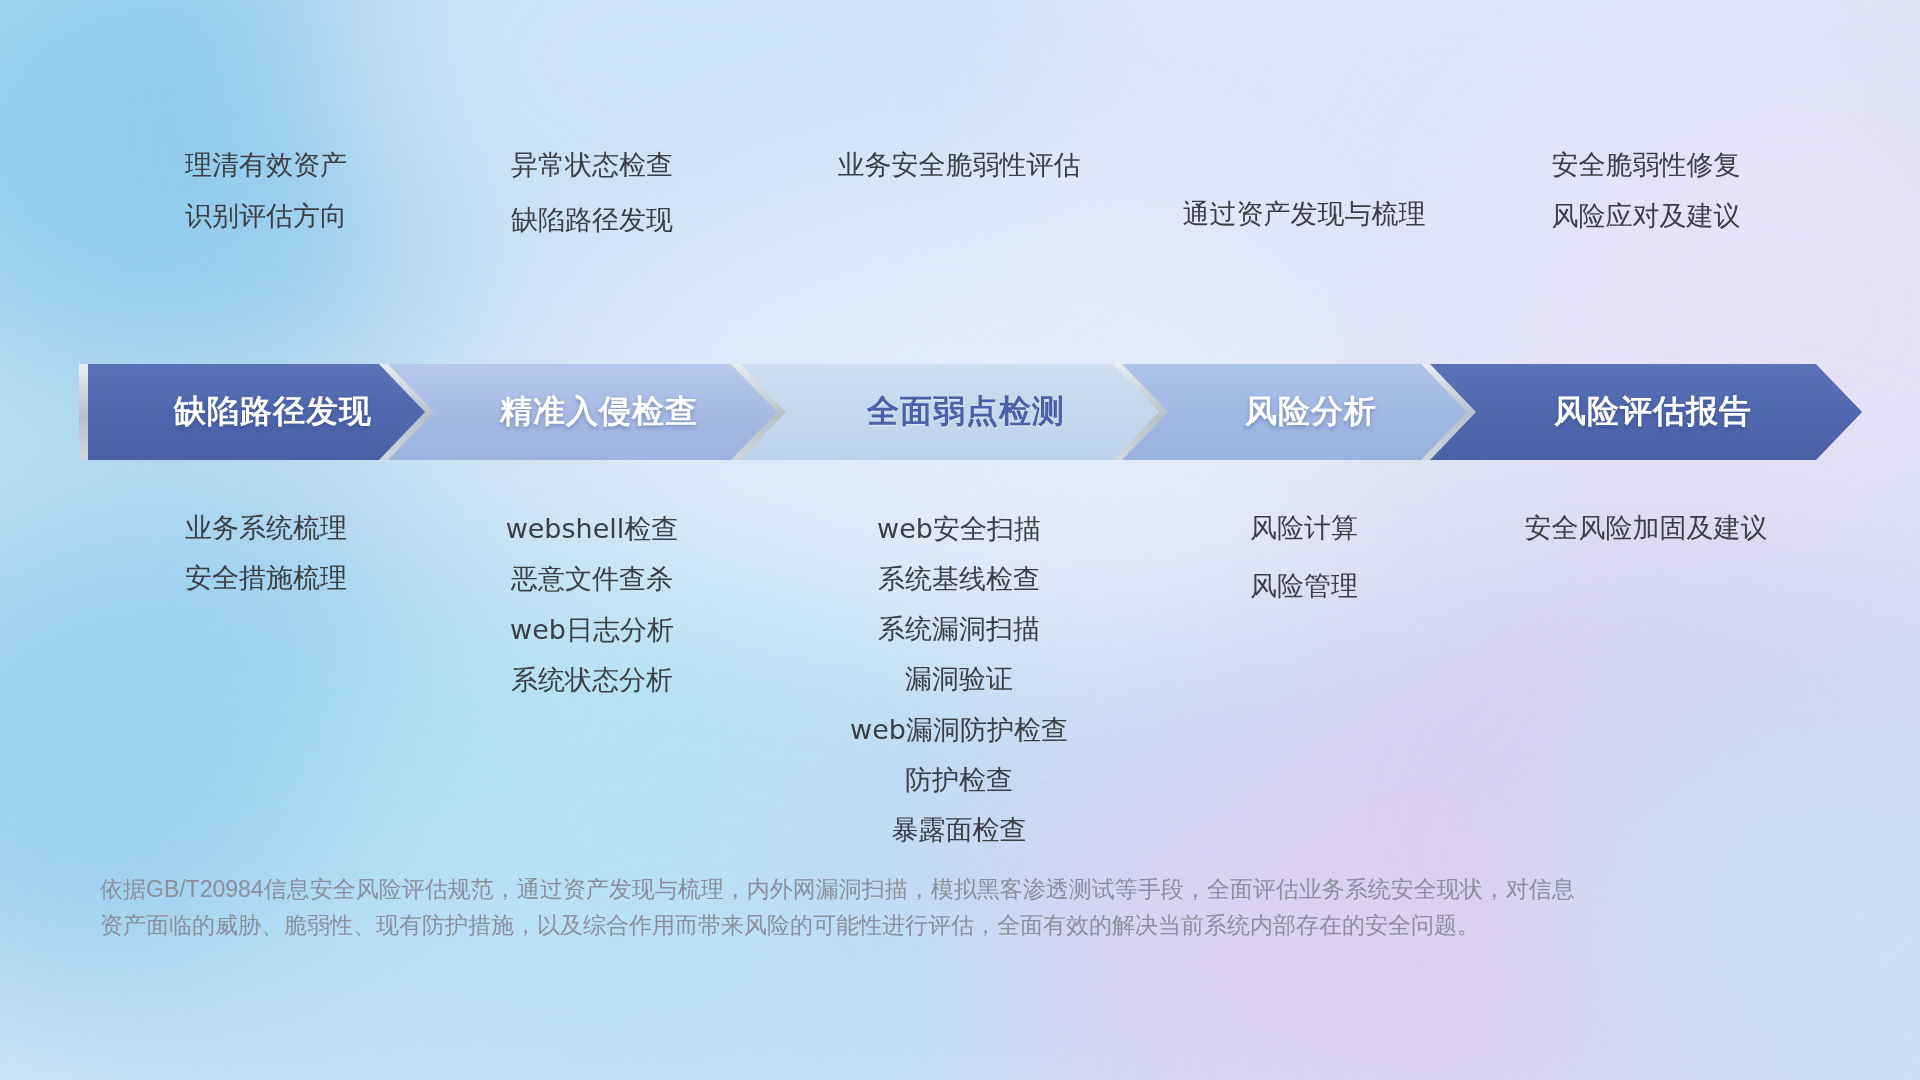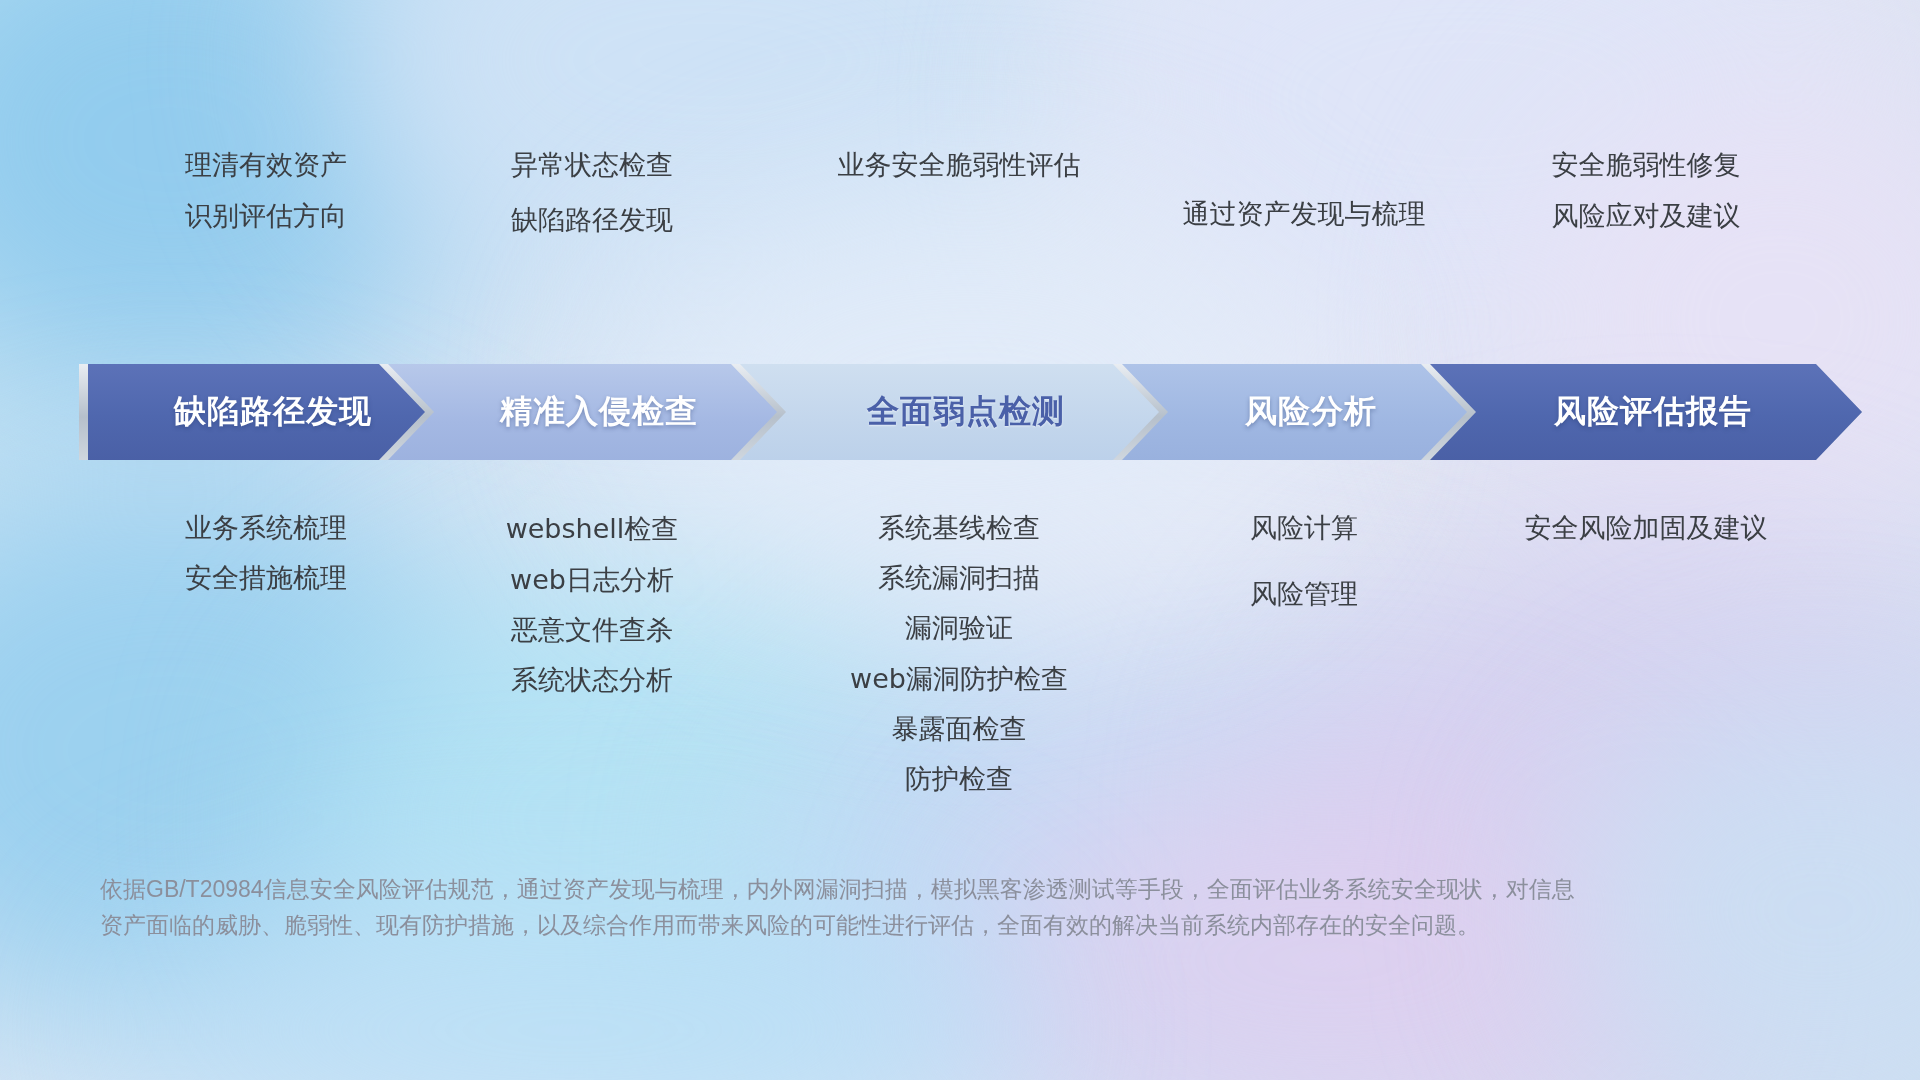--- a/index.html
+++ b/index.html
@@ -144,34 +144,35 @@
       </div>
     </div>
 
   <div class="cols" id="bot-layer">
       <div class="col" style="left: -34px; width: 600px; top: 515px;">
         <div class="bot-item" style="margin-bottom: 23px;"><span>业务系统梳理</span></div>
         <div class="bot-item" style="margin-bottom: 23px;"><span>安全措施梳理</span></div>
       </div>
       <div class="col" style="left: 292px; width: 600px; top: 515px;">
         <div class="bot-item" style="margin-bottom: 23px;"><span class="en">webshell</span><span>检查</span></div>
+        <div class="bot-item" style="margin-bottom: 23px;"><span>恶意文件查杀</span></div>
         <div class="bot-item" style="margin-bottom: 23px;"><span class="en">web</span><span>日志分析</span></div>
-        <div class="bot-item" style="margin-bottom: 23px;"><span>恶意文件查杀</span></div>
         <div class="bot-item" style="margin-bottom: 23px;"><span>系统状态分析</span></div>
       </div>
       <div class="col" style="left: 659px; width: 600px; top: 515px;">
+        <div class="bot-item" style="margin-bottom: 23px;"><span class="en">web</span><span>安全扫描</span></div>
         <div class="bot-item" style="margin-bottom: 23px;"><span>系统基线检查</span></div>
         <div class="bot-item" style="margin-bottom: 23px;"><span>系统漏洞扫描</span></div>
         <div class="bot-item" style="margin-bottom: 23px;"><span>漏洞验证</span></div>
         <div class="bot-item" style="margin-bottom: 23px;"><span class="en">web</span><span>漏洞防护检查</span></div>
+        <div class="bot-item" style="margin-bottom: 23px;"><span>防护检查</span></div>
         <div class="bot-item" style="margin-bottom: 23px;"><span>暴露面检查</span></div>
-        <div class="bot-item" style="margin-bottom: 23px;"><span>防护检查</span></div>
       </div>
       <div class="col" style="left: 1004px; width: 600px; top: 515px;">
-        <div class="bot-item" style="margin-bottom: 39px;"><span>风险计算</span></div>
+        <div class="bot-item" style="margin-bottom: 31px;"><span>风险计算</span></div>
         <div class="bot-item" style="margin-bottom: 23px;"><span>风险管理</span></div>
       </div>
       <div class="col" style="left: 1346px; width: 600px; top: 515px;">
         <div class="bot-item" style="margin-bottom: 23px;"><span>安全风险加固及建议</span></div>
       </div>
     </div>
 
   <div class="footer">
     <div>依据GB/T20984信息安全风险评估规范，通过资产发现与梳理，内外网漏洞扫描，模拟黑客渗透测试等手段，全面评估业务系统安全现状，对信息</div>
     <div>资产面临的威胁、脆弱性、现有防护措施，以及综合作用而带来风险的可能性进行评估，全面有效的解决当前系统内部存在的安全问题。</div>

